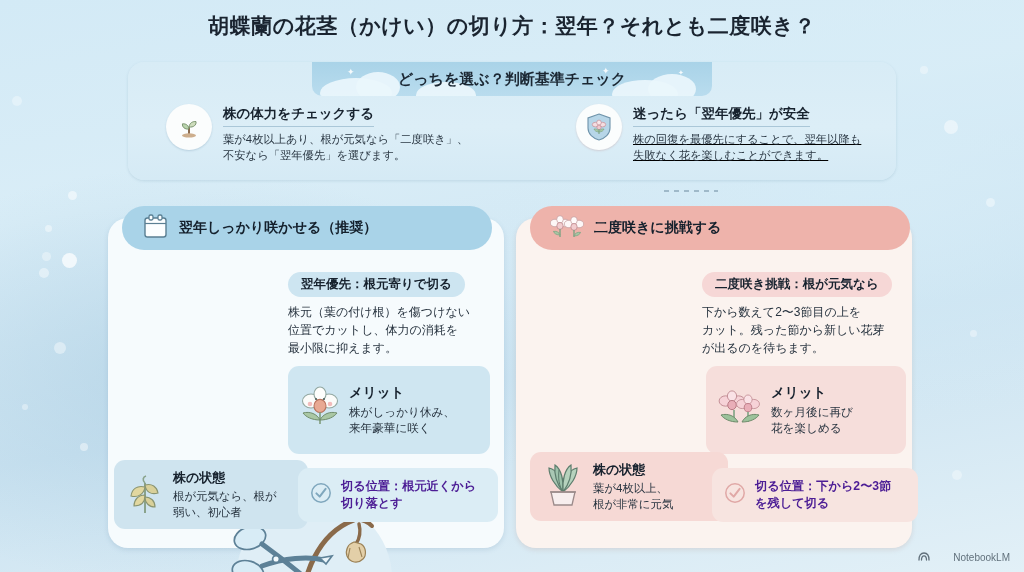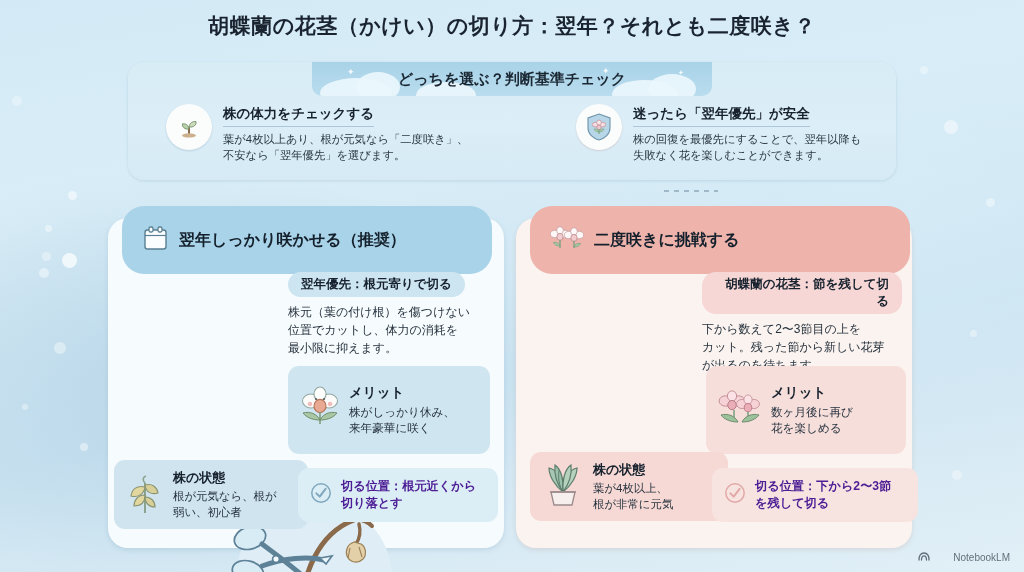--- a/index.html
+++ b/index.html
@@ -55,22 +55,22 @@
   .chk-b{font-size:11.3px;color:#2a3743;line-height:1.42;margin-top:4px;white-space:pre-line;}
   .dots{position:absolute;left:536px;top:128px;width:54px;height:2px;
         background:repeating-linear-gradient(90deg,#9fb9c9 0 5px,transparent 5px 10px);}
 
   
   .panel{position:absolute;top:218px;width:396px;height:330px;border-radius:20px;}
   .panel.left{left:108px;background:#f6fbfd;box-shadow:0 2px 5px rgba(90,130,160,.18);}
   .panel.right{left:516px;background:#fbf3ef;box-shadow:0 2px 5px rgba(170,130,120,.2);}
   .panel-head{
     position:absolute;top:-12px;height:44px;border-radius:22px;
-    display:flex;align-items:center;gap:10px;padding:12px 20px;
-    font-size:16px;font-weight:bold;color:#14202c;
+    display:flex;align-items:center;gap:10px;padding:0 20px;
+    font-size:14px;font-weight:bold;color:#14202c;
   }
   .panel.left .panel-head{left:14px;width:330px;background:#a9d3e8;}
   .panel.right .panel-head{left:14px;width:340px;background:#eeb3ab;}
 
   .art{position:absolute;border-radius:12px;overflow:hidden;}
   .art.left{left:120px;top:268px;width:170px;height:192px;}
 
   .pill{
     display:inline-block;border-radius:14px;padding:4px 13px;
     font-size:12.5px;font-weight:bold;color:#17222e;text-align:right;
@@ -152,21 +152,21 @@
       </div>
       <div>
         <div class="chk-h">株の体力をチェックする</div>
         <div class="chk-b">葉が4枚以上あり、根が元気なら「二度咲き」、
 不安なら「翌年優先」を選びます。</div>
       </div>
     </div>
 
     <div class="dots"></div>
 
-    <div class="chk" style="left:448px;top:42px;width:310px;">
+    <div class="chk" style="left:448px;top:42px;width:310px;text-decoration:underline;">
       <div class="chk-icon pinkring">
         <svg width="28" height="30" viewBox="0 0 28 30">
           <path d="M14 2 L25 6 v10c0 6-5 10.5-11 12C8 26.5 3 22 3 16V6z" fill="#b7d6e8" stroke="#6e93aa" stroke-width="1.1"></path>
           <g transform="translate(14,15)">
             <ellipse cx="-3.6" cy="-2.4" rx="3.1" ry="2.3" fill="#f4dde0" stroke="#c58d97" stroke-width=".7"></ellipse>
             <ellipse cx="3.6" cy="-2.4" rx="3.1" ry="2.3" fill="#f4dde0" stroke="#c58d97" stroke-width=".7"></ellipse>
             <ellipse cx="0" cy="-4.4" rx="2.3" ry="2.5" fill="#f8e7e9" stroke="#c58d97" stroke-width=".7"></ellipse>
             <ellipse cx="0" cy="0.4" rx="2.1" ry="2.3" fill="#efc9cf" stroke="#c58d97" stroke-width=".7"></ellipse>
             <path d="M0 2 v5" stroke="#79a37f" stroke-width="1.1"></path>
             <path d="M0 5 c-3 0-4.6-1.6-5-3 2.6-.4 4.4.8 5 3z" fill="#a9c9a6" stroke="#79a37f" stroke-width=".6"></path>
@@ -305,21 +305,21 @@
           </g>
           <path d="M10 16 v8 M24 17 v7" stroke="#7fa383" stroke-width="1.4"></path>
           <path d="M10 22 c-4 0-6-2-6.6-3.6 3.4-.5 5.8 1 6.6 3.6z" fill="#a8c7a5" stroke="#7fa383" stroke-width=".8"></path>
           <path d="M24 23 c4 0 6-2 6.6-3.6-3.4-.5-5.8 1-6.6 3.6z" fill="#a8c7a5" stroke="#7fa383" stroke-width=".8"></path>
         </svg>
       </span>
       <span>二度咲きに挑戦する</span>
     </div>
 
     <div style="position:absolute;left:186px;top:54px;width:200px;">
-      <div class="pill pink">胡蝶蘭の花茎：節を残して切る</div>
+      <div class="pill pink">二度咲き挑戦：根が元気なら</div>
       <div class="body-txt">下から数えて2〜3節目の上を
 カット。残った節から新しい花芽
 が出るのを待ちます。</div>
     </div>
 
     <div class="merit pink" style="left:190px;top:148px;width:176px;">
       <span>
         <svg width="44" height="44" viewBox="0 0 44 44">
           <g transform="translate(14,15) scale(.92)">
             <ellipse cx="-7" cy="0" rx="7" ry="5.6" fill="#f6d2d7" stroke="#c08a92" stroke-width="1"></ellipse>

